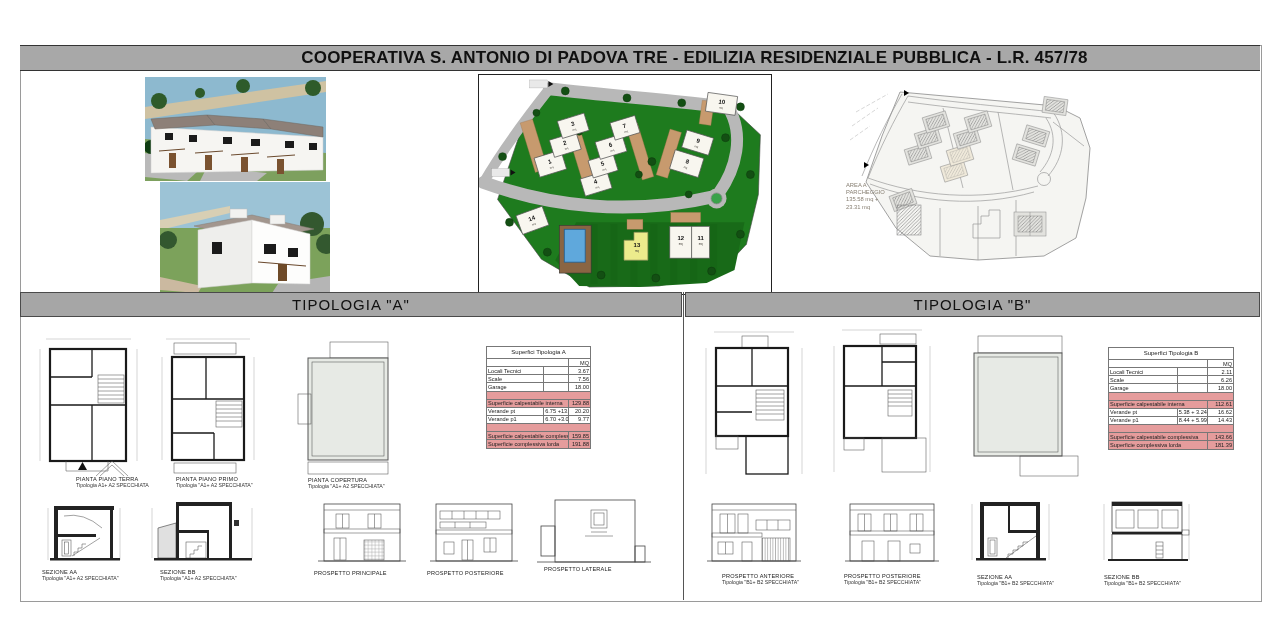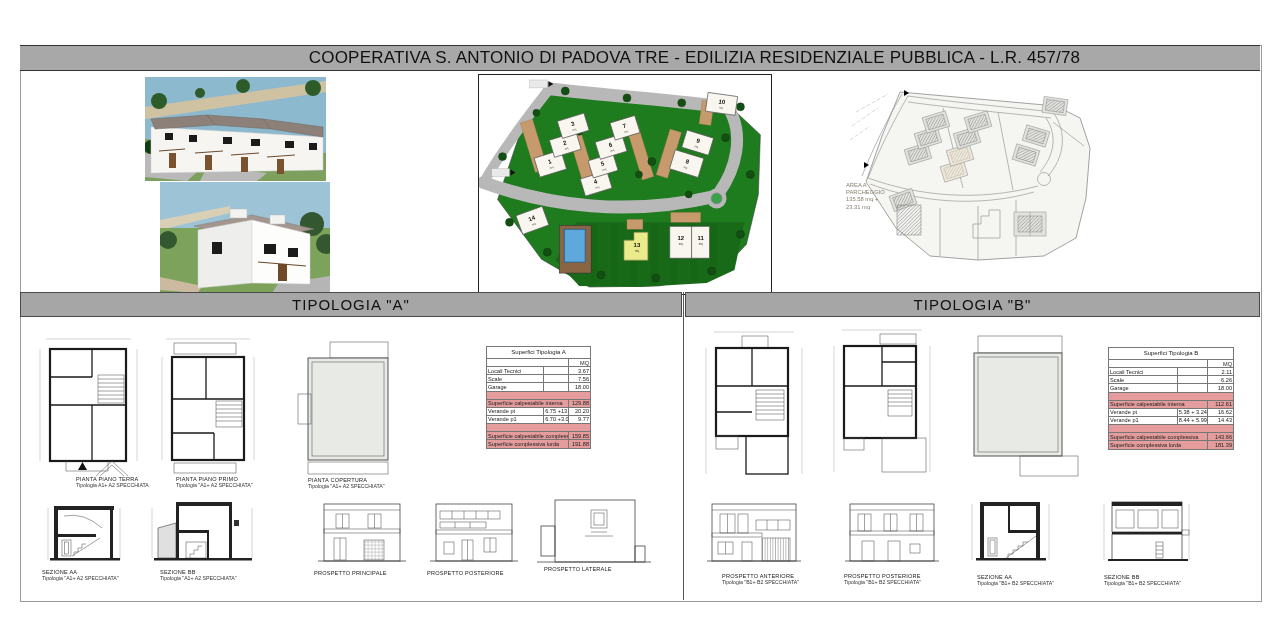--- a/index.html
+++ b/index.html
@@ -1,21 +1,21 @@
 <!DOCTYPE html>
 <html><head>
 <meta charset="utf-8">
 <style>
   html,body{margin:0;padding:0;background:#fff;}
   body{width:1280px;height:639px;position:relative;font-family:"Liberation Sans",sans-serif;overflow:hidden;}
   .abs{position:absolute;}
   
   .sheet{left:20px;top:45px;width:1240px;height:555px;border:1px solid #9a9a9a;background:#fff;}
   .titlebar{left:20px;top:45px;width:1240px;height:26px;background:#a8a8a8;border-top:1px solid #333;border-bottom:1px solid #333;
-    display:flex;align-items:center;justify-content:center;padding-left:109px;box-sizing:border-box;}
+    display:flex;align-items:center;justify-content:center;padding-left:109px;box-sizing:border-box;font-weight:bold;}
   .titlebar span{font-size:17px;color:#101010;letter-spacing:0.2px;white-space:nowrap;}
   .typbar{top:292px;height:25px;background:#a6a6a6;border:1px solid #4a4a4a;display:flex;align-items:center;justify-content:center;box-sizing:border-box;}
   .typbar span{font-size:15px;color:#111;letter-spacing:1px;}
   .vdivider{left:683px;top:292px;width:1px;height:308px;background:#555;}
   
   .panel{border:1px solid #222;background:#fff;}
   
   svg .wall{stroke:#1a1a1a;stroke-width:2.2;fill:none}
   svg .wall2{stroke:#1a1a1a;stroke-width:1.3;fill:none}
   svg .med{stroke:#444;stroke-width:0.8;fill:none}

